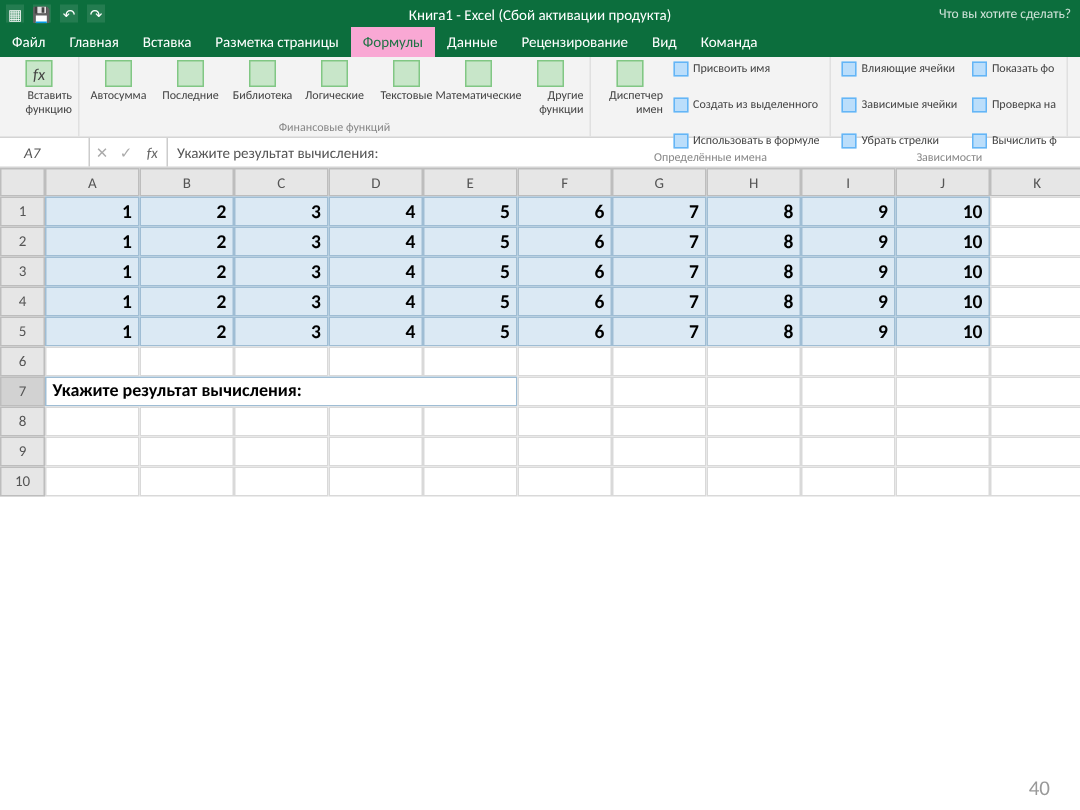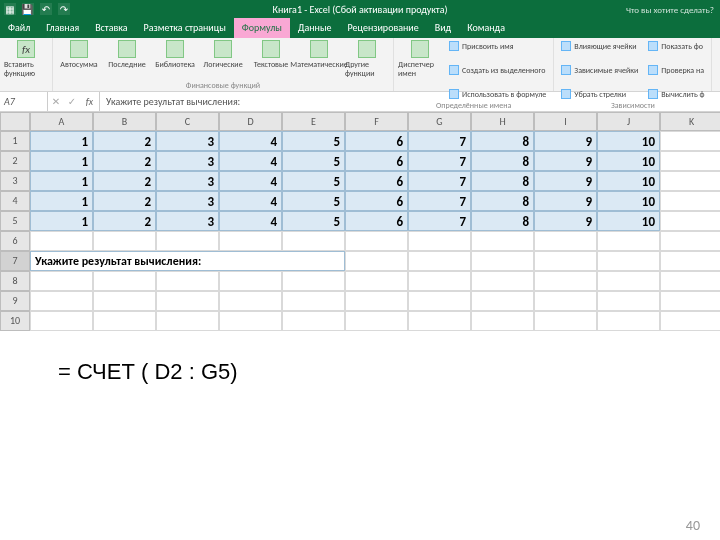--- a/index.html
+++ b/index.html
@@ -16,29 +16,29 @@
   .tabs { background: #0c6e3d; display: flex; height: 20px; align-items: flex-end; }
   .tab { color: #fff; font-size: 10px; padding: 4px 8px; cursor: pointer; margin-top: 16px; }
   .tab.active { background: #f9a8d4; color: #217346; }
   
   
   .ribbon { background: #f3f3f3; border-bottom: 1px solid #d4d4d4; height: 54px; display: flex; font-size: 9px; color: #444; }
   .group { border-right: 1px solid #e0e0e0; display: flex; flex-direction: column; justify-content: space-between; padding: 2px 4px 1px; }
   .group .items { display: flex; gap: 4px; align-items: flex-start; flex: 1; }
   .big-btn { display: flex; flex-direction: column; align-items: center; gap: 2px; width: 44px; cursor: pointer; }
   .big-btn .ico { width: 18px; height: 18px; background: #c8e6c9; border: 1px solid #81c784; }
-  .big-btn span { font-size: 8px; text-align: left; line-height: 1.1; }
+  .big-btn span { font-size: 8px; text-align: right; line-height: 1.1; }
   .group-label { font-size: 8px; color: #888; text-align: center; }
   .small-items { display: flex; flex-direction: column; gap: 12px; }
   .small-item { display: flex; align-items: center; gap: 3px; font-size: 8px; cursor: pointer; padding: 1px 3px; }
   .small-item .sico { width: 10px; height: 10px; background: #bbdefb; border: 1px solid #64b5f6; }
   
   
   .fbar { display: flex; height: 20px; border-bottom: 1px solid #d4d4d4; align-items: center; font-size: 10px; }
-  .namebox { width: 48px; border-right: 1px solid #ccc; padding: 0 4px; height: 100%; display: flex; align-items: center; color: #555; font-style: italic; }
+  .namebox { width: 60px; border-right: 1px solid #ccc; padding: 0 16px; height: 100%; display: flex; align-items: center; color: #555; font-style: italic; }
   .fx { width: 20px; text-align: center; color: #666; font-style: italic; border-right: 1px solid #ccc; height: 100%; display: flex; align-items: center; justify-content: center; }
   .finput { flex: 1; padding: 0 6px; color: #555; }
   
   
   .grid { display: grid; grid-template-columns: 30px repeat(11, 63px); font-size: 11px; }
   .colhdr, .rowhdr { background: #e6e6e6; border: 1px solid #bdbdbd; text-align: center; font-size: 10px; color: #555; padding: 2px 0; }
   .corner { background: #e6e6e6; border: 1px solid #bdbdbd; }
   .cell { border: 1px solid #d9d9d9; padding: 2px 4px; height: 20px; background: #fff; }
   .cell.data { background: #dbe9f4; border: 1px solid #9fbdd4; text-align: right; font-weight: bold; font-size: 13px; font-family: Calibri, Arial; }
   .rowhdr.sel { background: #d2d2d2; }
@@ -309,15 +309,14 @@
       <div class="cell"></div>
       <div class="cell"></div>
       <div class="cell"></div>
       <div class="cell"></div>
       <div class="cell"></div>
       <div class="cell"></div>
       <div class="cell"></div>
       <div class="cell"></div>
     </div>
 
-  <div class="formula-overlay">= СЧЕТ ( D2 : G5)</div>
   <div class="page-num">40</div>
 </div>
 
 </body></html>

